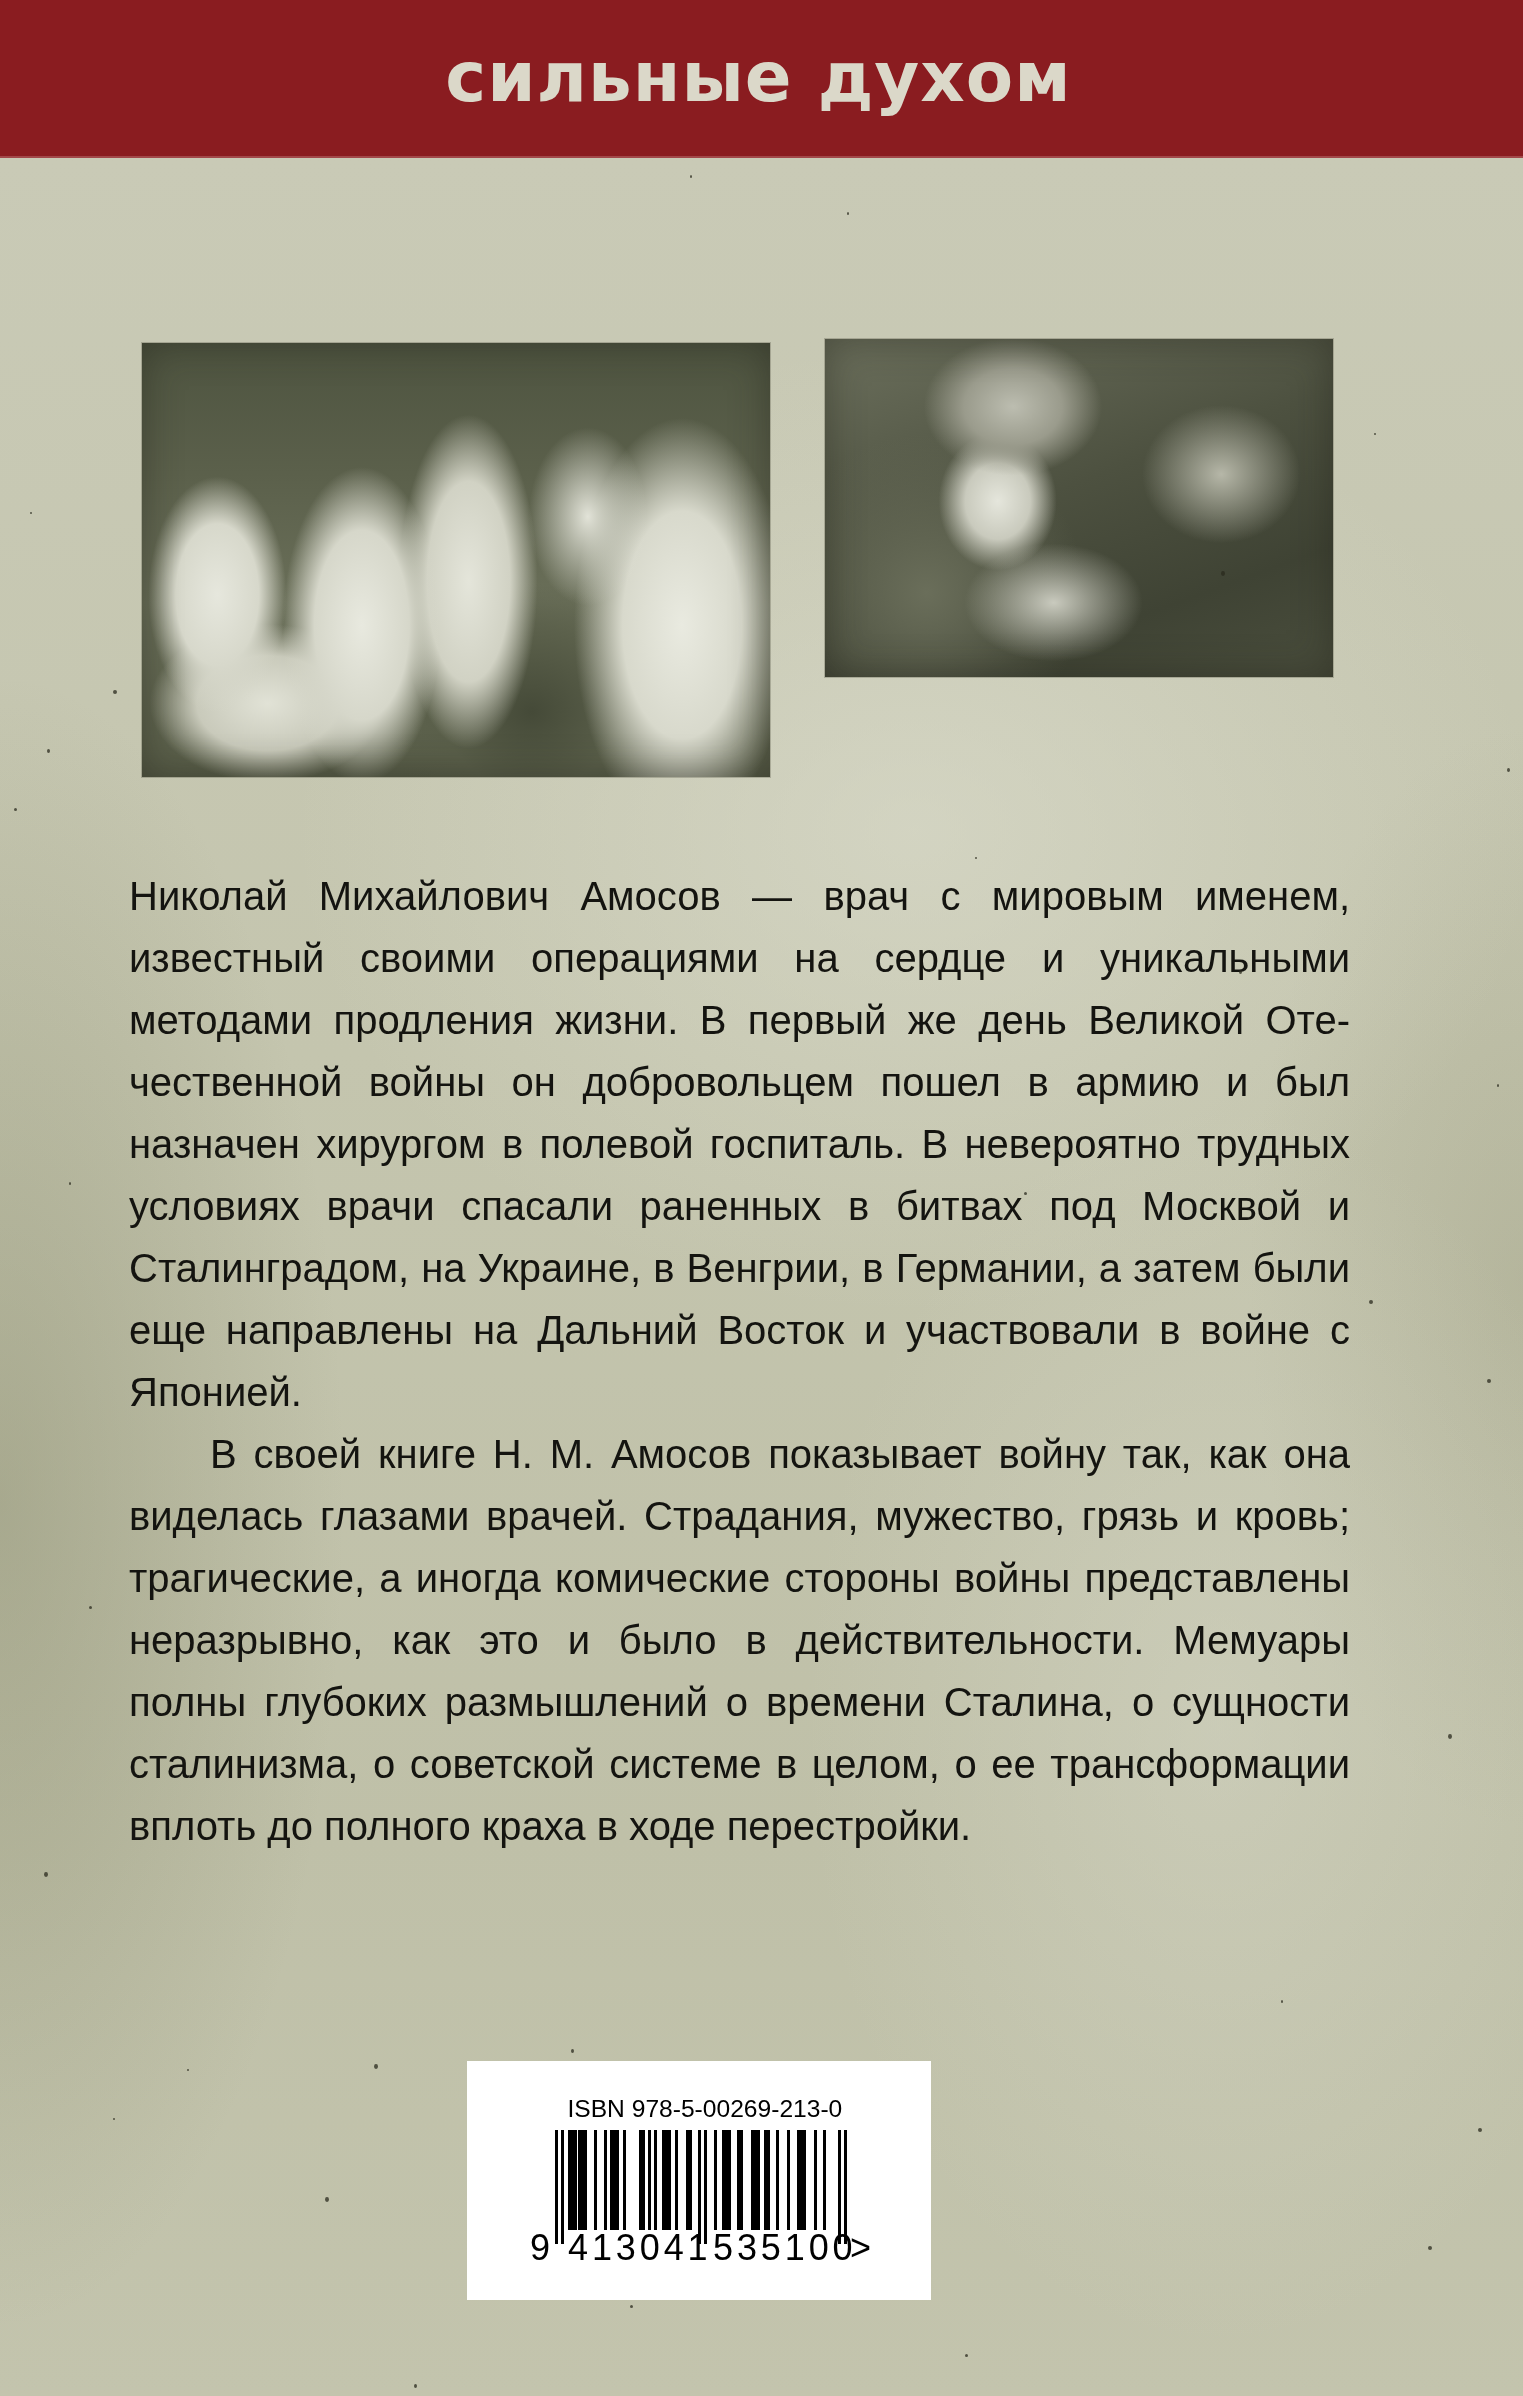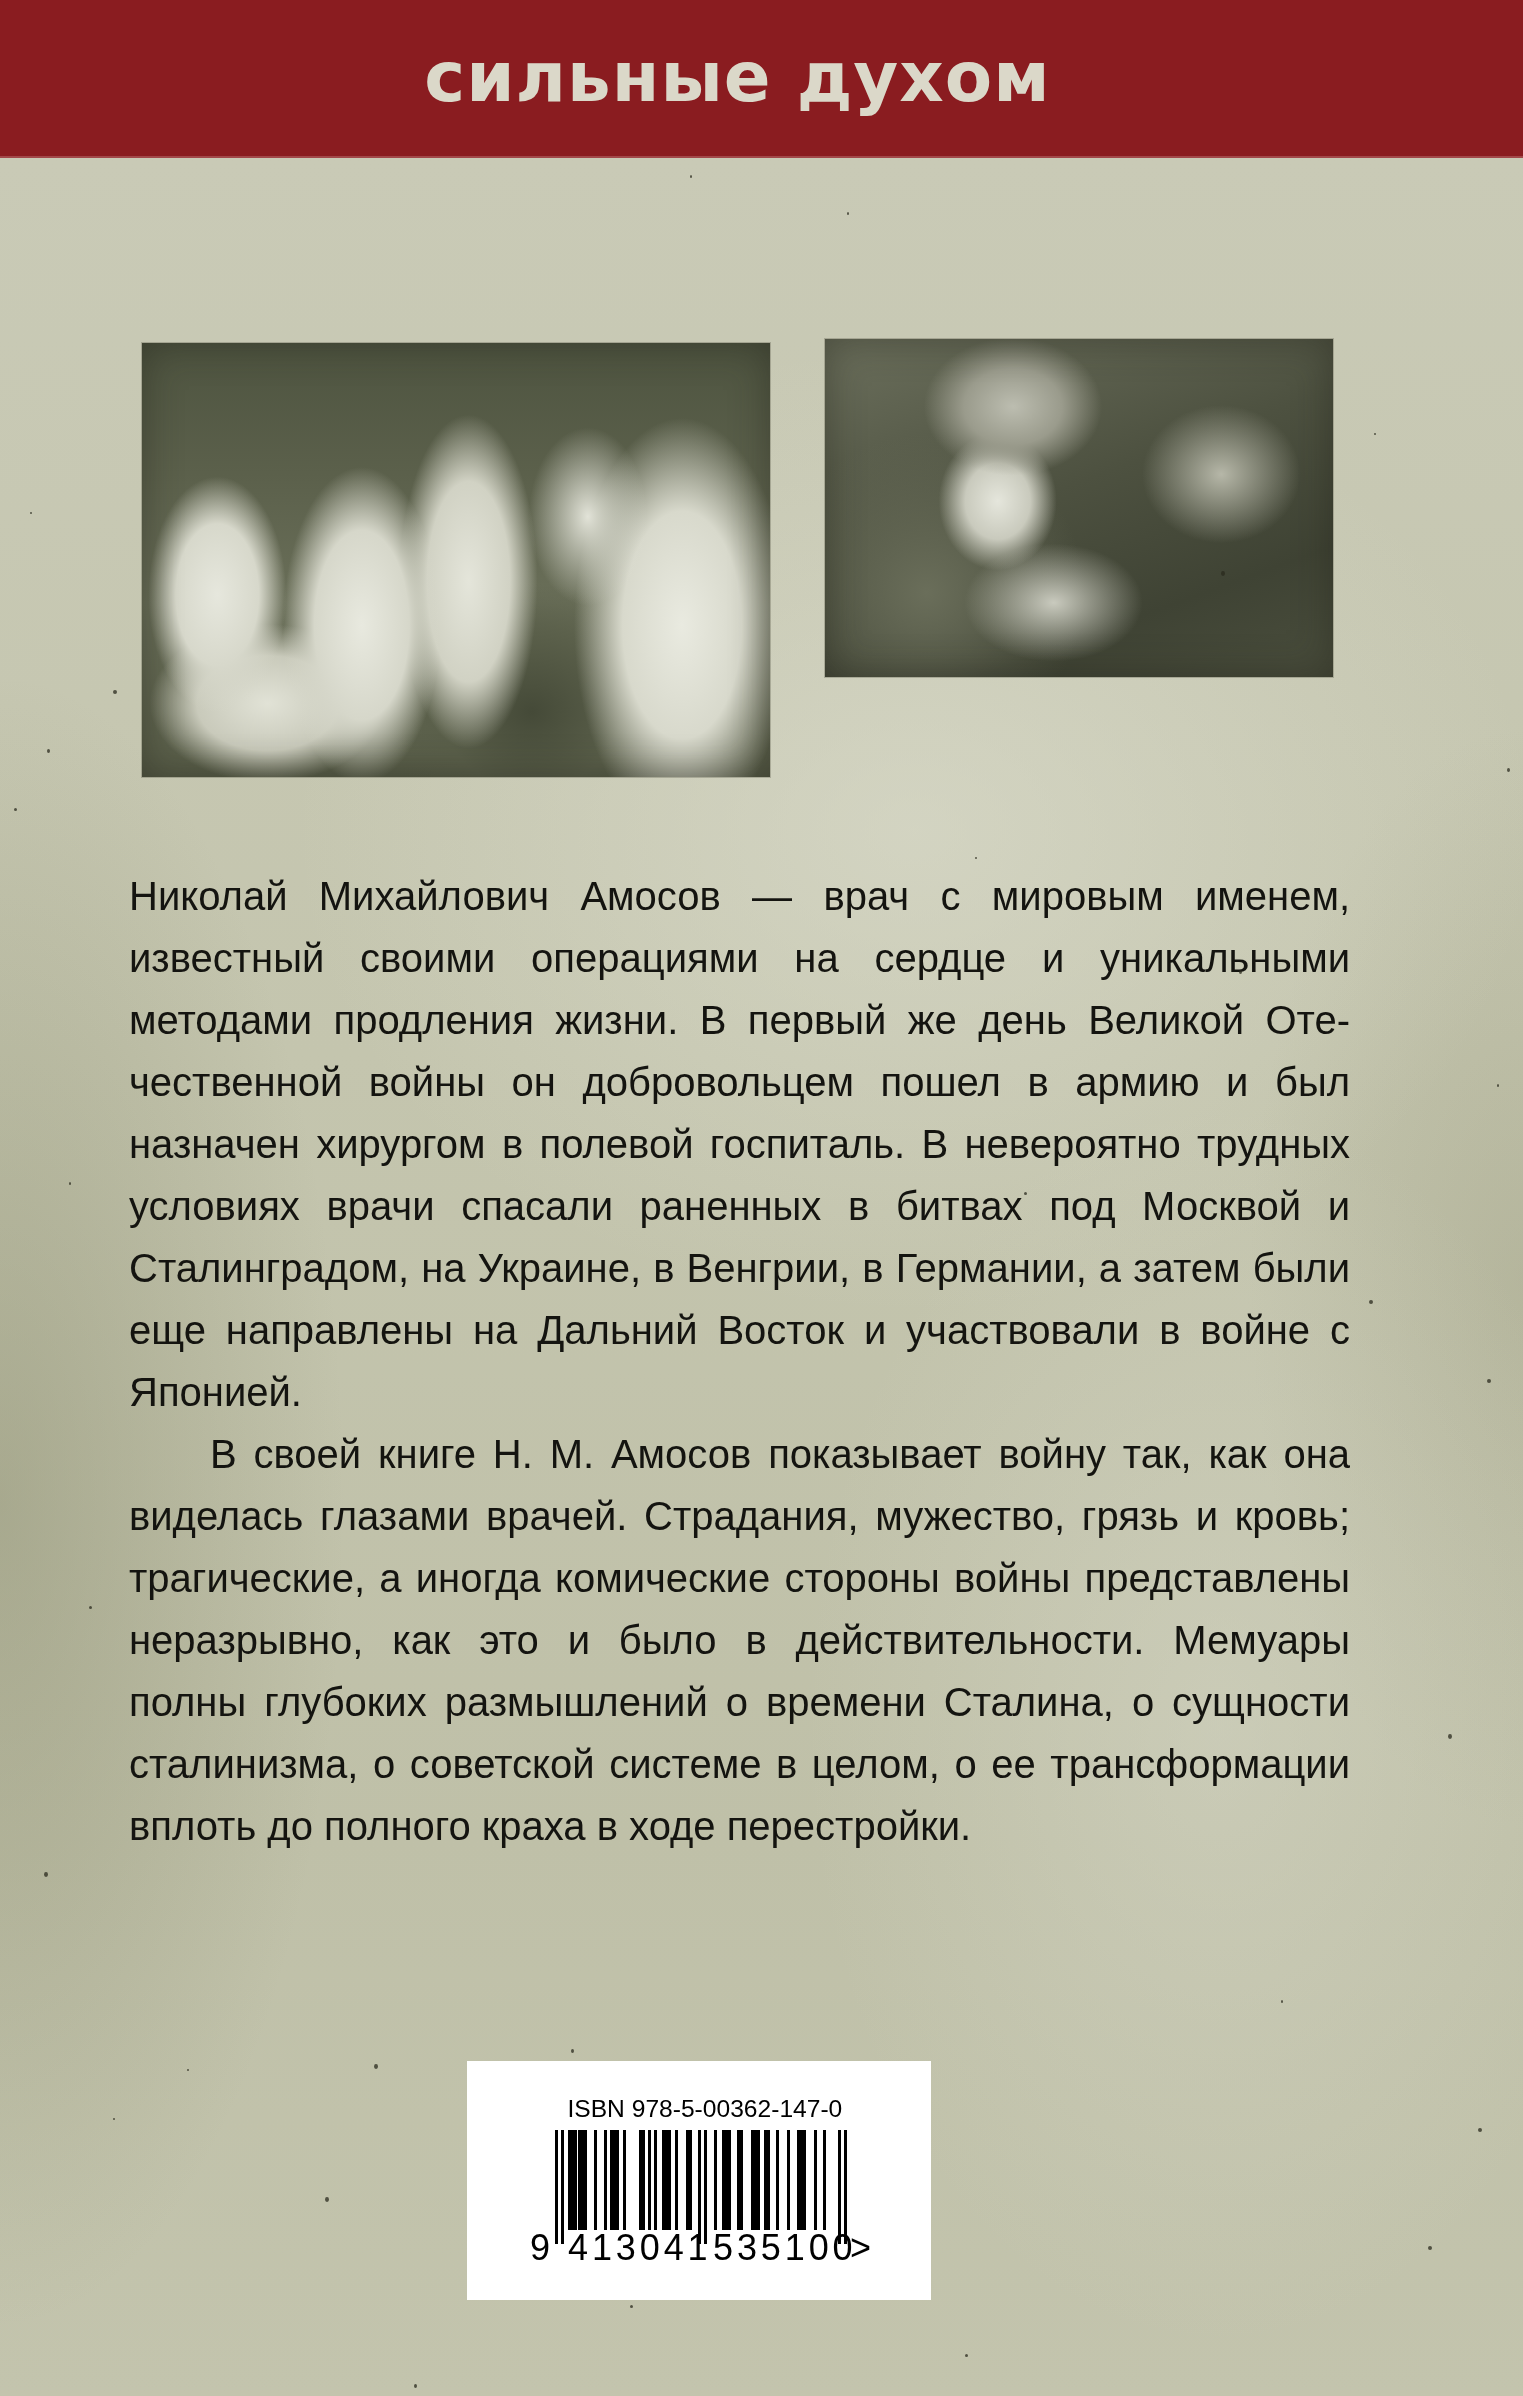--- a/index.html
+++ b/index.html
@@ -26,20 +26,21 @@
   }
   .series-title {
     position: absolute; left: 0; width: 1475px; top: 27.6px;
     text-align: center;
     font-family: "DejaVu Sans", sans-serif;
     font-weight: bold;
     font-size: 69px;
     letter-spacing: 1px;
     color: #dbd8c9;
     line-height: 99px;
+    padding-left: 21px;
   }
   .photo {
     position: absolute; overflow: hidden;
     box-shadow: 0 0 0 1px rgba(60,60,45,0.25);
   }
   .photo-1 {
     left: 142px; top: 343px; width: 628px; height: 434px;
     background:
       radial-gradient(ellipse 69px 118px at 12% 58%, #e6e7dd 0%, #d7d8cb 60%, rgba(215,216,203,0) 100%),
       radial-gradient(ellipse 79px 158px at 35% 65%, #e8e9df 0%, #d6d7ca 60%, rgba(214,215,202,0) 100%),
@@ -113,21 +114,21 @@
 
 <div class="photo photo-1"></div>
 <div class="photo photo-2"></div>
 
 <div class="blurb">
   <p>Николай Михайлович Амосов — врач с мировым именем, известный своими операциями на сердце и уникальными методами продления жизни. В первый же день Великой Оте­чественной войны он добровольцем пошел в армию и был назначен хирургом в полевой госпиталь. В невероятно труд­ных условиях врачи спасали раненных в битвах под Москвой и Сталинградом, на Украине, в Венгрии, в Германии, а затем были еще направлены на Дальний Восток и участвовали в войне с Японией.</p>
   <p>В своей книге Н. М. Амосов показывает войну так, как она виделась глазами врачей. Страдания, мужество, грязь и кровь; трагические, а иногда комические стороны войны представлены неразрывно, как это и было в действительно­сти. Мемуары полны глубоких размышлений о времени Ста­лина, о сущности сталинизма, о советской системе в целом, о ее трансформации вплоть до полного краха в ходе пере­стройки.</p>
 </div>
 
 <div class="barcode-box">
-  <div class="isbn-text">ISBN 978-5-00362-147-0</div>
+  <div class="isbn-text">ISBN 978-5-00269-213-0</div>
   <div class="bars" id="bars">
       <div class="bar guard" style="left: 0px; width: 3px;"></div>
       <div class="bar guard" style="left: 5.9px; width: 3px;"></div>
       <div class="bar" style="left: 12.8px; width: 8.9px;"></div>
       <div class="bar" style="left: 22.7px; width: 8.9px;"></div>
       <div class="bar" style="left: 39px; width: 3px;"></div>
       <div class="bar" style="left: 49px; width: 3px;"></div>
       <div class="bar" style="left: 55px; width: 8.9px;"></div>
       <div class="bar" style="left: 68px; width: 3px;"></div>
       <div class="bar" style="left: 84px; width: 5.9px;"></div>

